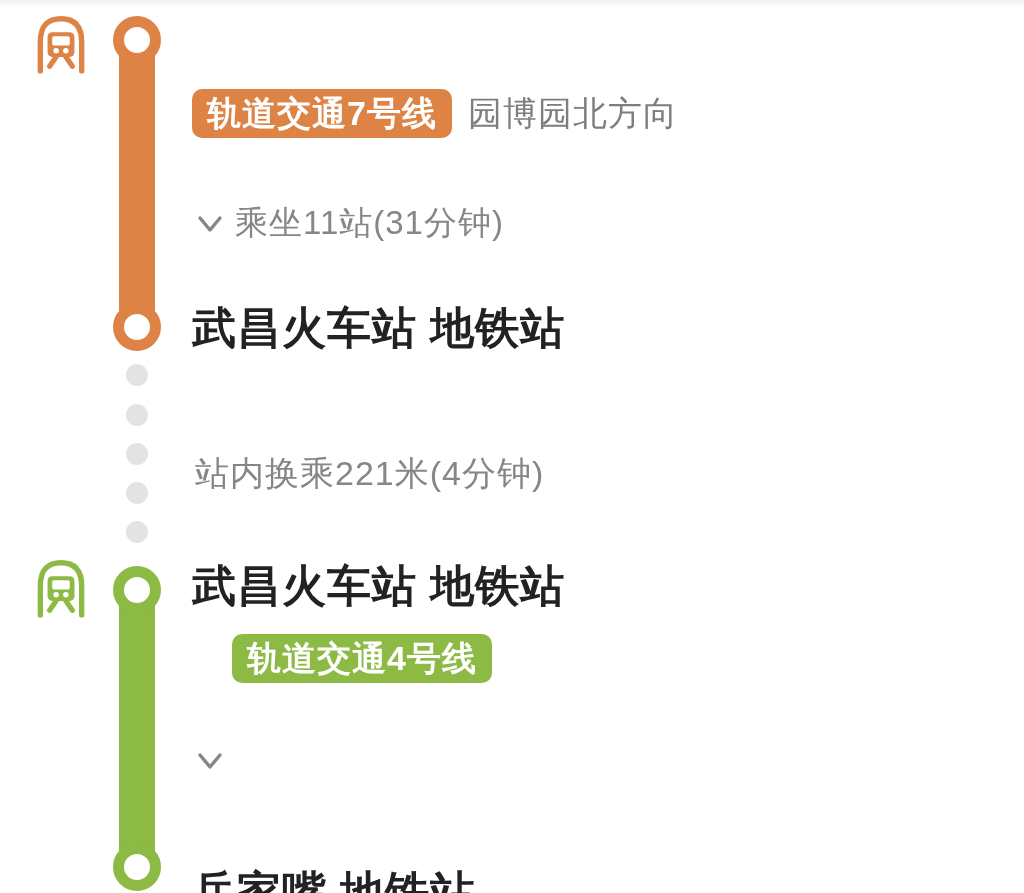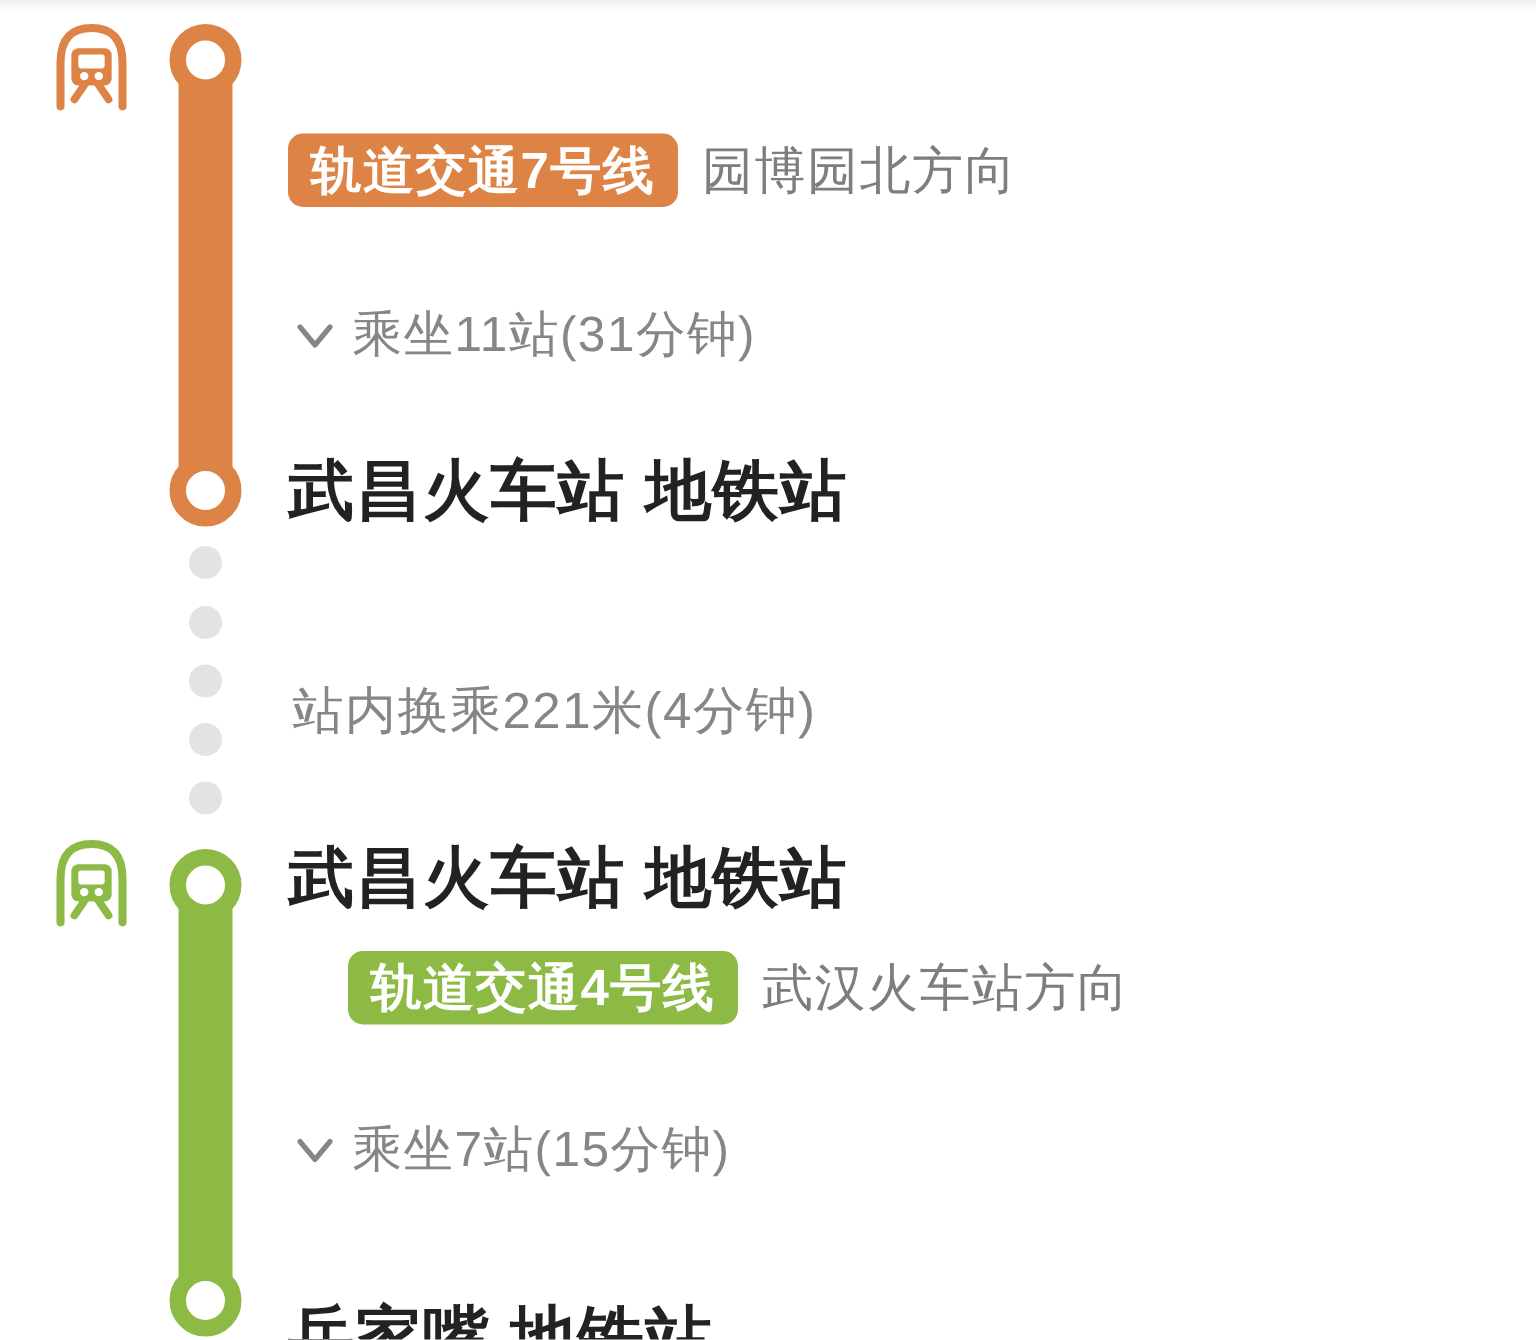--- a/index.html
+++ b/index.html
@@ -145,25 +145,23 @@
   </div>
 
   <div class="route-line green"></div>
   <div class="ring green r3"></div>
   <div class="ring green r4"></div>
 
   <div class="station-title s3">武昌火车站 地铁站</div>
 
   <div class="line-row lr2">
     <span class="line-badge green">轨道交通4号线</span>
-    <span class="direction-label">武汉火车站方向</span>
   </div>
 
   <div class="ride-row rr2">
     <svg viewBox="0 0 34 34">
       <polyline points="7,11 17,23 27,11" fill="none" stroke="#868686" stroke-width="3.4" stroke-linecap="round" stroke-linejoin="round"></polyline>
     </svg>
-    <span>乘坐7站(15分钟)</span>
   </div>
 
   <div class="station-title s4">岳家嘴 地铁站</div>
 
 </div>
 
 </body></html>

